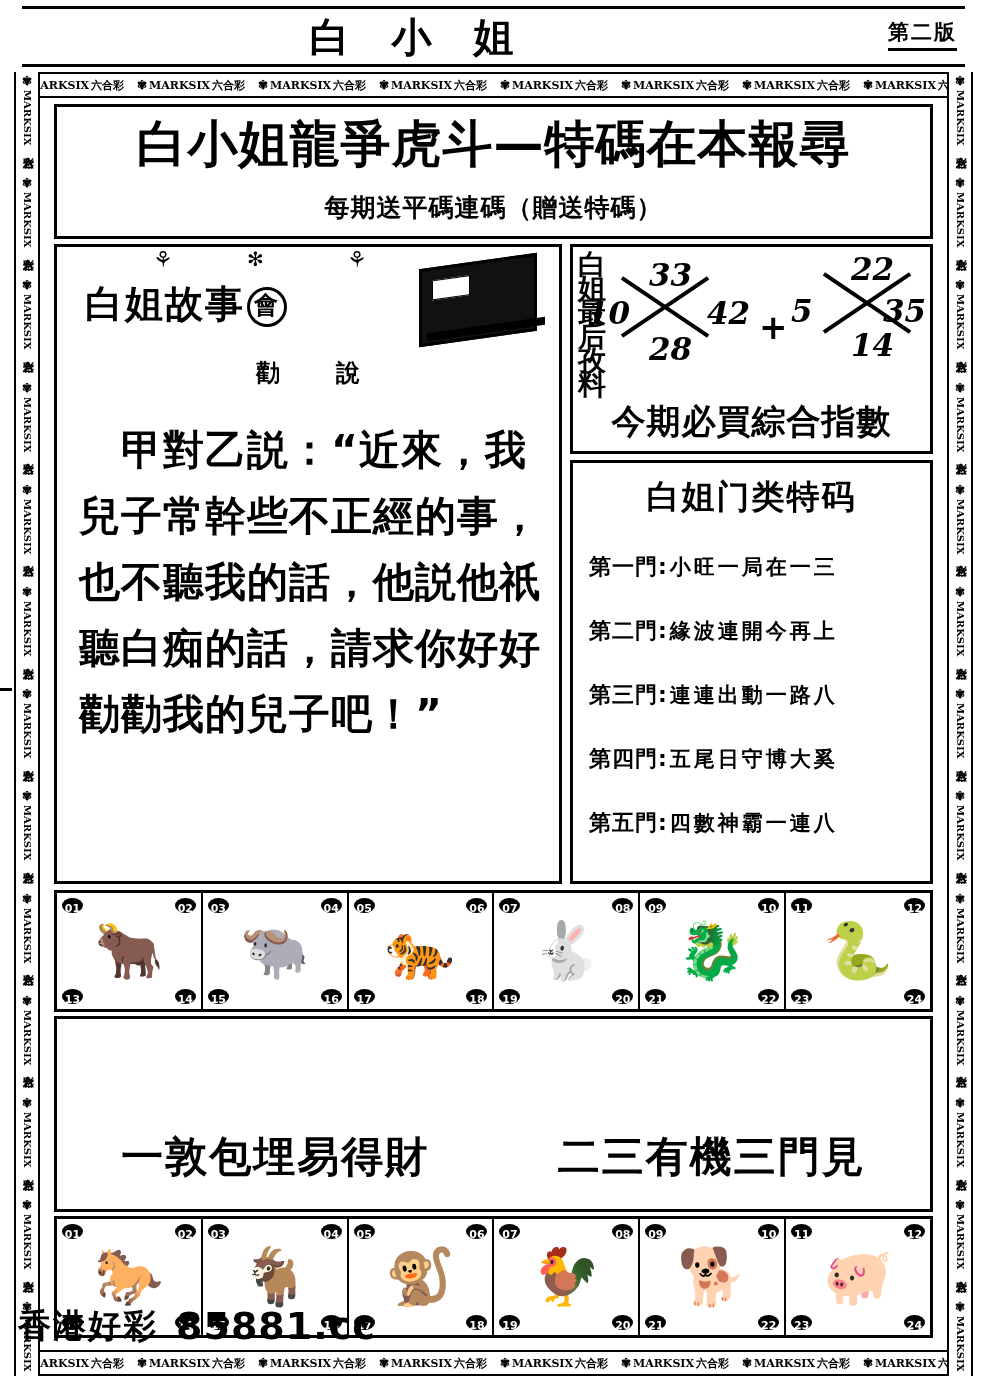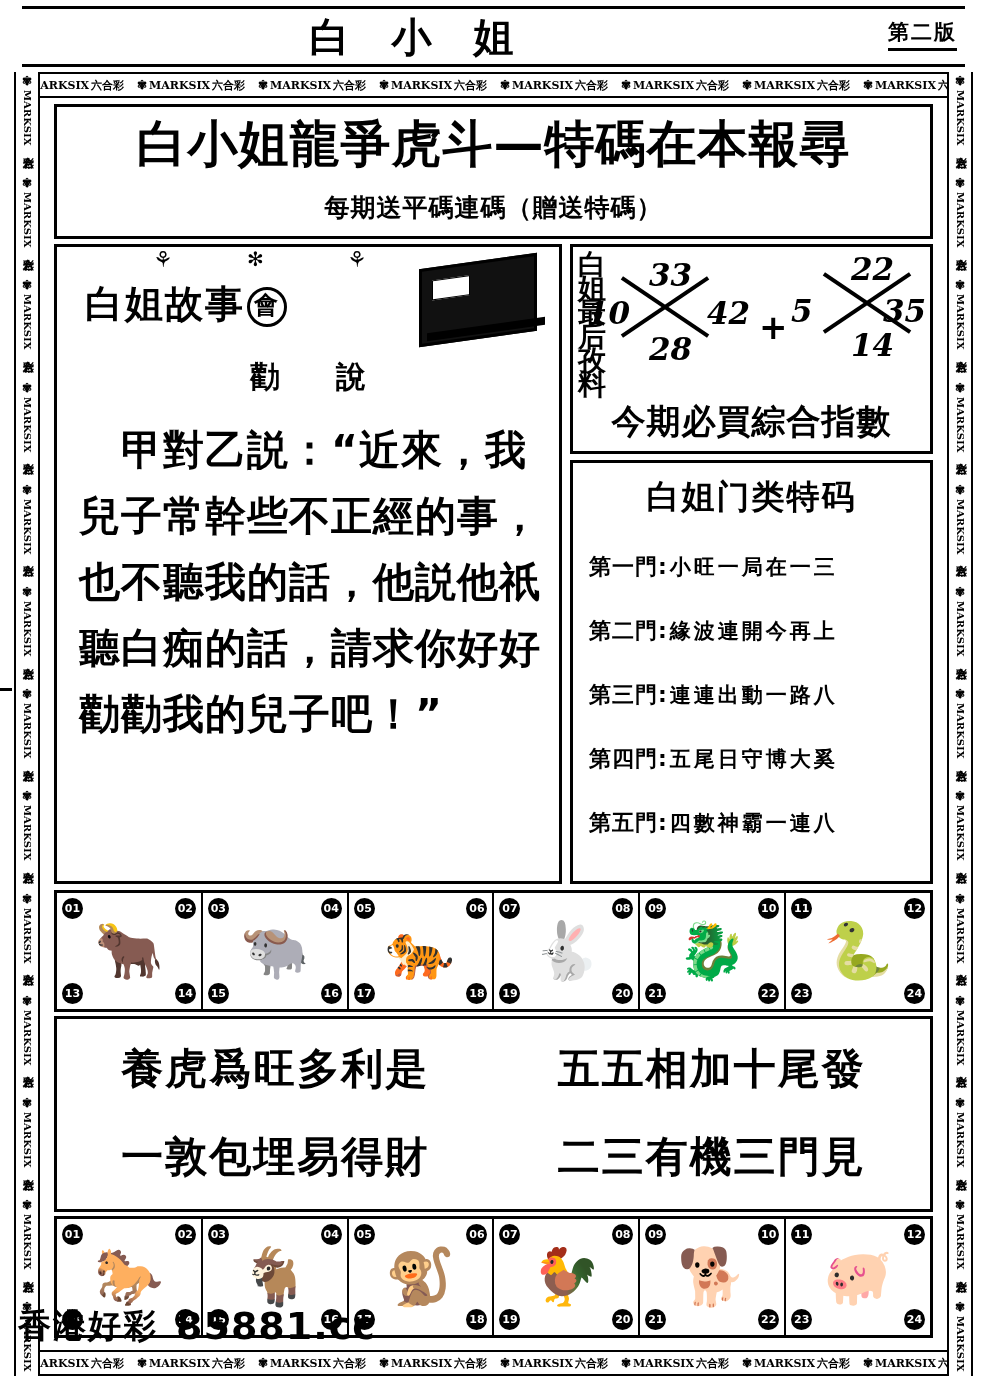--- a/index.html
+++ b/index.html
@@ -241,21 +241,21 @@
     transform: skewY(-8deg);
   }
 
   .story-label {
     position: absolute;
     left: 0; top: 110px;
     width: 100%;
     text-align: center;
     font-family: "DejaVu Sans", sans-serif;
     font-weight: bold;
-    font-size: 30px;
+    font-size: 24px;
     letter-spacing: 56px;
     text-indent: 56px;
   }
   .story-text {
     position: absolute;
     left: 22px; top: 170px;
     width: 466px;
     font-family: "DejaVu Sans", sans-serif;
     font-weight: bold;
     font-size: 41px;
@@ -374,21 +374,21 @@
   .zodiac-bottom { top: 1112px; }
   .zodiac-cell {
     flex: 1 1 0;
     border-right: 2px solid #000;
     position: relative;
     box-sizing: border-box;
   }
   .zodiac-cell:last-child { border-right: none; }
   .zbadge {
     position: absolute;
-    width: 21px; height: 21px;
+    width: 21px; height: 15px;
     border-radius: 50%;
     background: #000;
     color: #fff;
     font-family: "DejaVu Sans", sans-serif;
     font-size: 11px;
     font-weight: bold;
     line-height: 21px;
     text-align: center;
   }
   .zb-tl { left: 5px; top: 5px; }
@@ -810,24 +810,20 @@
         <div class="zodiac-cell">
           <div class="zanimal">🐍</div>
           <span class="zbadge zb-tl">11</span>
           <span class="zbadge zb-tr">12</span>
           <span class="zbadge zb-bl">23</span>
           <span class="zbadge zb-br">24</span>
         </div>
       </div>
 
     <div class="verse-box">
-      <div class="verse-line verse-l1">
-        <span class="verse-seg">養虎爲旺多利是</span>
-        <span class="verse-seg">五五相加十尾發</span>
-      </div>
       <div class="verse-line verse-l2">
         <span class="verse-seg">一敦包埋易得財</span>
         <span class="verse-seg">二三有機三門見</span>
       </div>
     </div>
 
     <div class="zodiac-row zodiac-bottom" id="zodiac-bottom">
         <div class="zodiac-cell">
           <div class="zanimal">🐎</div>
           <span class="zbadge zb-tl">01</span>

